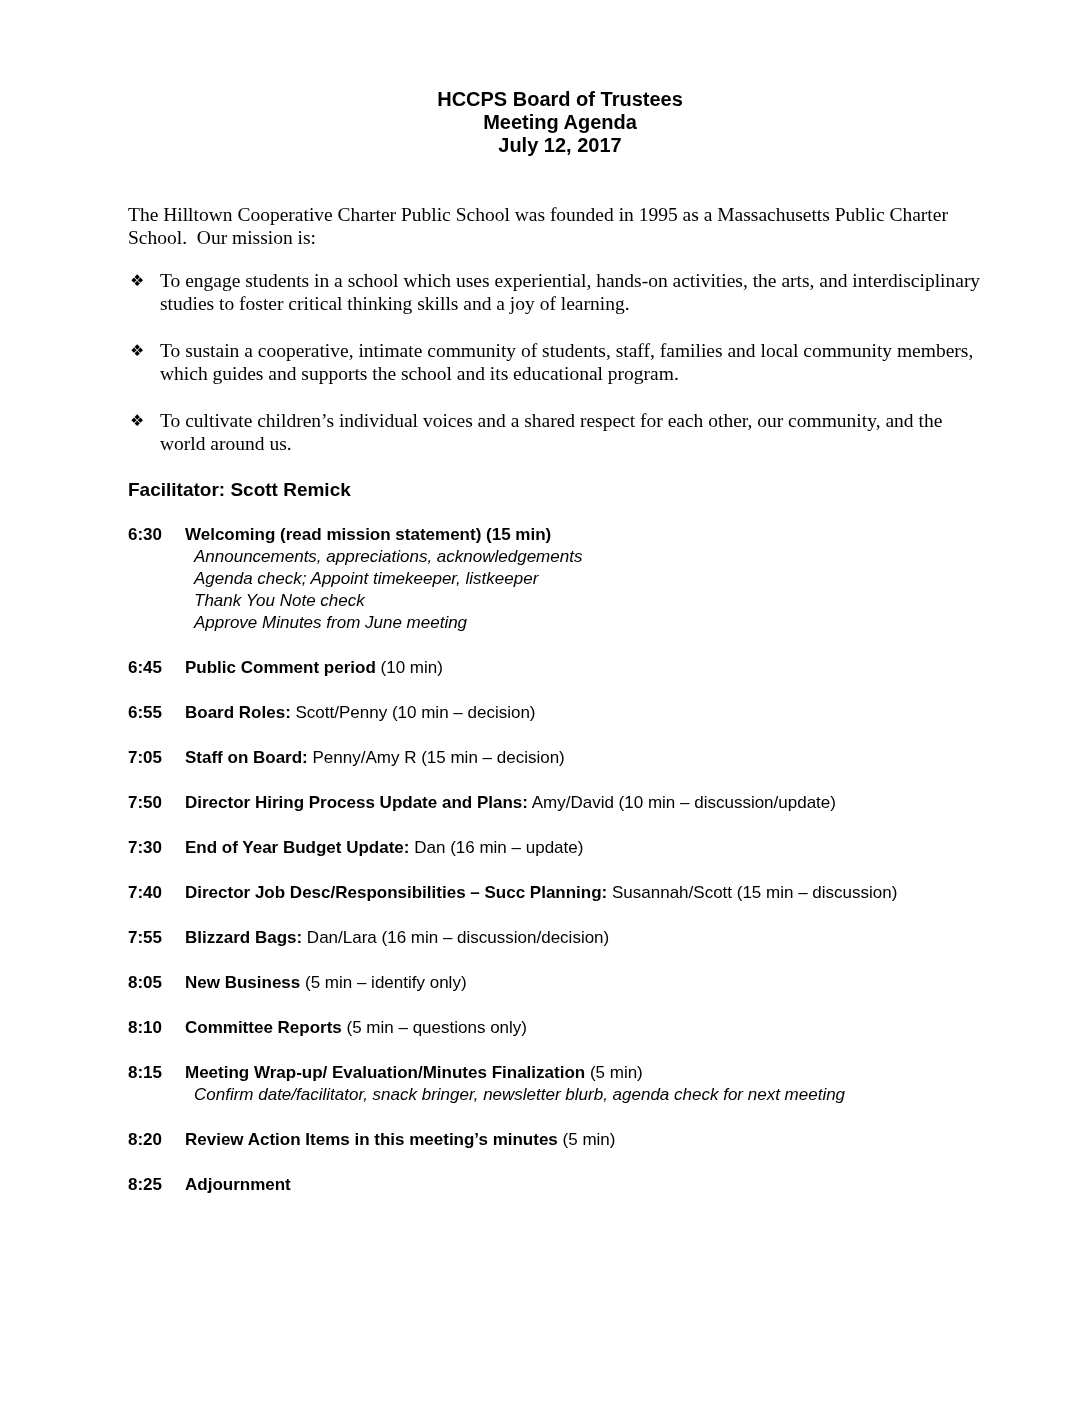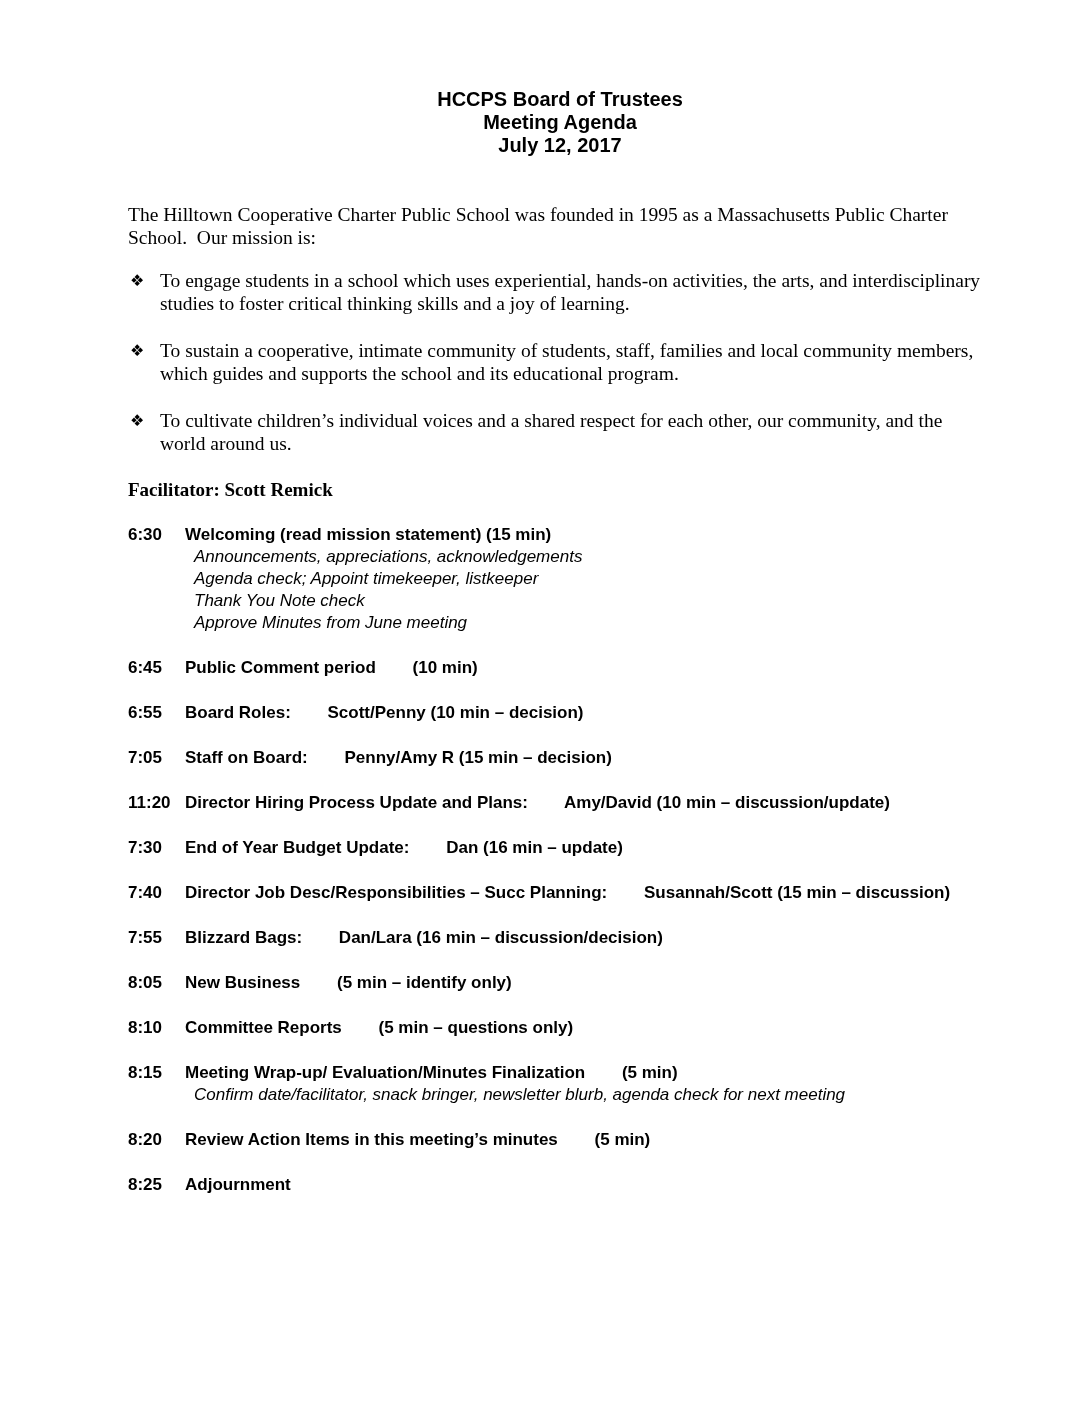--- a/index.html
+++ b/index.html
@@ -49,42 +49,41 @@
   .bullet-glyph {
     position: absolute;
     left: 2px;
     top: 0;
     font-family: "DejaVu Sans", sans-serif;
     font-size: 16px;
   }
   
   .facilitator {
     margin-top: 12px;
-    font-family: Liberation Serif, serif;
+    font-family: Liberation Sans, sans-serif;
     font-weight: bold;
     font-size: 19px;
     line-height: 22px;
   }
   .agenda-item {
     margin-top: 23px;
     font-family: "Liberation Sans", sans-serif;
     font-size: 17px;
     line-height: 22px;
   }
   .agenda-time {
     display: inline-block;
     width: 57px;
     font-weight: bold;
   }
   .agenda-title {
     font-weight: bold;
   }
   .agenda-rest {
-    font-weight: bold;
-    padding-left: 32px;
+    font-weight: normal;
   }
   .agenda-sub {
     padding-left: 66px;
     font-weight: normal;
     font-style: italic;
   }
 </style>
 </head>
 <body>
 
@@ -129,21 +128,21 @@
 
   <div class="agenda-item">
     <div><span class="agenda-time">6:55</span><span class="agenda-title">Board Roles:</span><span class="agenda-rest"> Scott/Penny (10 min – decision)</span></div>
   </div>
 
   <div class="agenda-item">
     <div><span class="agenda-time">7:05</span><span class="agenda-title">Staff on Board:</span><span class="agenda-rest"> Penny/Amy R (15 min – decision)</span></div>
   </div>
 
   <div class="agenda-item">
-    <div><span class="agenda-time">11:20</span><span class="agenda-title">Director Hiring Process Update and Plans:</span><span class="agenda-rest"> Amy/David (10 min – discussion/update)</span></div>
+    <div><span class="agenda-time">7:50</span><span class="agenda-title">Director Hiring Process Update and Plans:</span><span class="agenda-rest"> Amy/David (10 min – discussion/update)</span></div>
   </div>
 
   <div class="agenda-item">
     <div><span class="agenda-time">7:30</span><span class="agenda-title">End of Year Budget Update:</span><span class="agenda-rest"> Dan (16 min – update)</span></div>
   </div>
 
   <div class="agenda-item">
     <div><span class="agenda-time">7:40</span><span class="agenda-title">Director Job Desc/Responsibilities – Succ Planning:</span><span class="agenda-rest"> Susannah/Scott (15 min – discussion)</span></div>
   </div>
 

